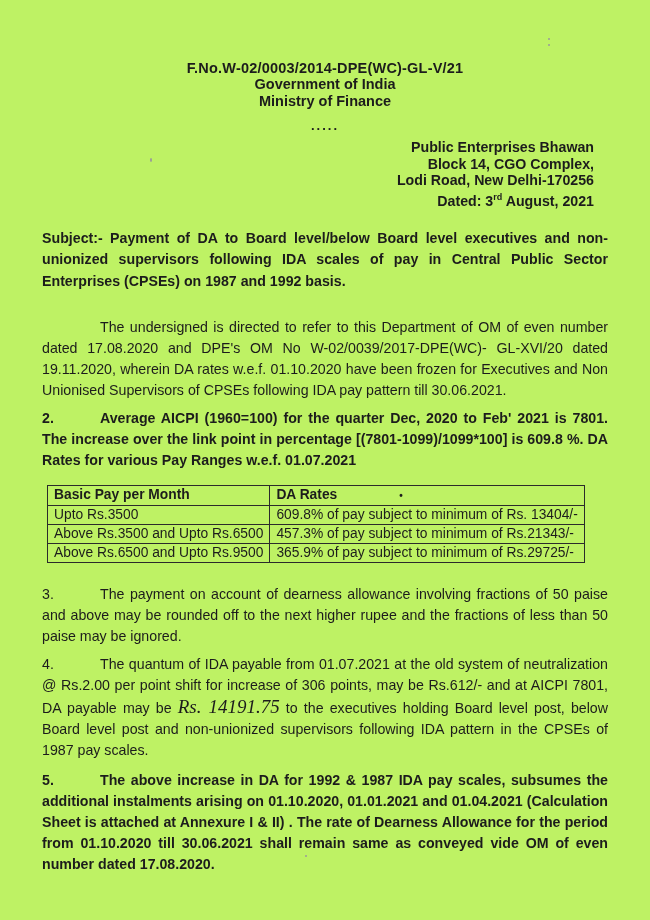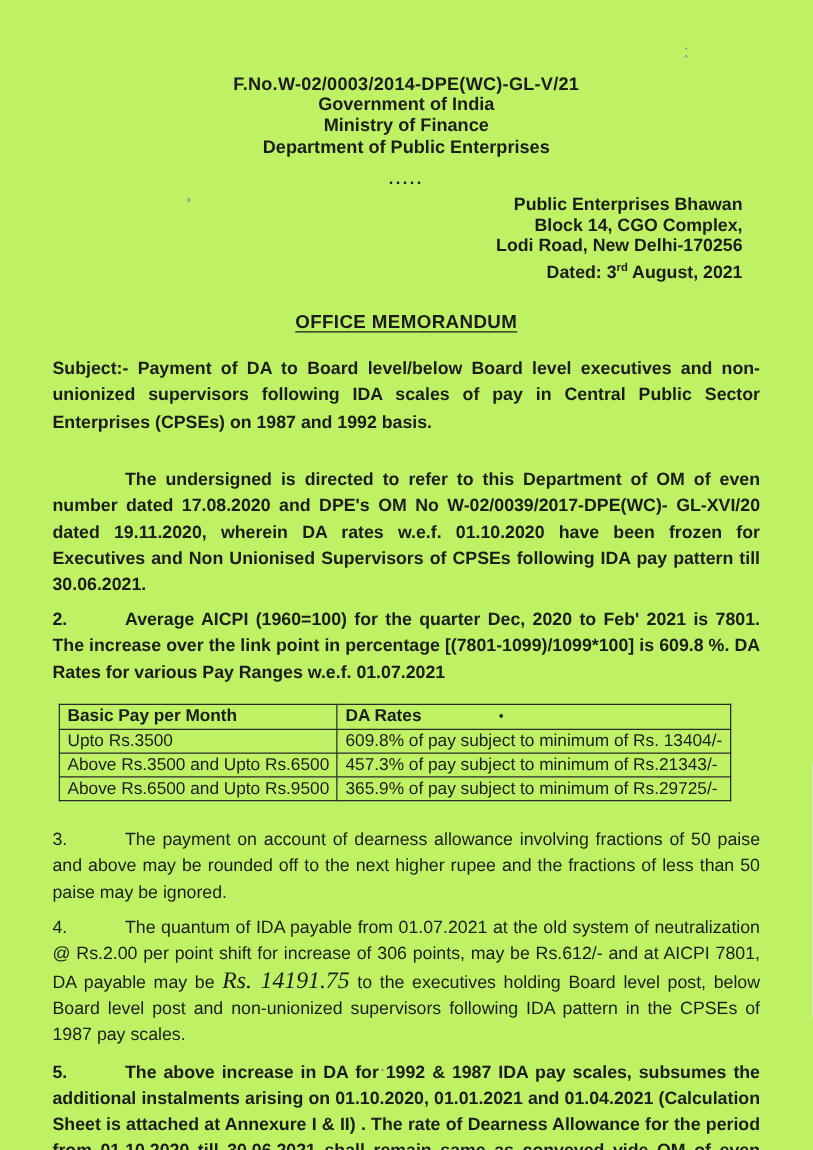--- a/index.html
+++ b/index.html
@@ -25,21 +25,21 @@
     margin-top:22px;text-align:center;
     font-size:15px;font-weight:bold;letter-spacing:.3px;
     text-decoration:underline;
     text-underline-offset:3px;
   }
   .para{
     font-size:14.2px;line-height:21px;
     text-align:justify;
   }
   .subject{margin-top:19px;font-weight:bold;line-height:21.5px;}
-  .p1{margin-top:25px;text-indent:58px;font-weight:bold;}
+  .p1{margin-top:25px;text-indent:58px;}
   .numbered{position:relative;}
   .pnum{display:inline-block;width:58px;font-style:normal;}
   .p2{margin-top:7px;font-weight:bold;}
   .p3{margin-top:21px;}
   .p4{margin-top:7px;}
   .p5{margin-top:9px;font-weight:bold;}
   .ital{font-style:italic;font-family:"Liberation Serif",serif;font-size:19px;}
   table.da-table{
     margin-top:14px;margin-left:5px;
     width:444px;
@@ -67,31 +67,29 @@
 
 <div class="page">
 
   <div class="speck s1"></div>
   <div class="speck s2"></div>
   <div class="speck s3"></div>
 
   <div class="center ref-no">F.No.W-02/0003/2014-DPE(WC)-GL-V/21</div>
   <div class="center org-line">Government of India</div>
   <div class="center org-line">Ministry of Finance</div>
-  <div class="center org-line">Department of Public Enterprises</div>
   <div class="center dots">.....</div>
 
   <div class="address-block">
     <div class="address-line">Public Enterprises Bhawan</div>
     <div class="address-line">Block 14, CGO Complex,</div>
     <div class="address-line">Lodi Road, New Delhi-170256</div>
     <div class="address-line"><span>Dated: 3</span><sup>rd</sup><span> August, 2021</span></div>
   </div>
 
-  <div class="om-title">OFFICE MEMORANDUM</div>
 
   <div class="para subject">Subject:- Payment of DA to Board level/below Board level executives and non-unionized supervisors following IDA scales of pay in Central Public Sector Enterprises (CPSEs) on 1987 and 1992 basis.</div>
 
   <div class="para p1">The undersigned is directed to refer to this Department of OM of even number dated 17.08.2020 and DPE's OM No W-02/0039/2017-DPE(WC)- GL-XVI/20 dated 19.11.2020, wherein DA rates w.e.f. 01.10.2020 have been frozen for Executives and Non Unionised Supervisors of CPSEs following IDA pay pattern till 30.06.2021.</div>
 
   <div class="para p2 numbered"><span class="pnum">2.</span><span>Average AICPI (1960=100) for the quarter Dec, 2020 to Feb' 2021 is 7801. The increase over the link point in percentage [(7801-1099)/1099*100] is 609.8 %. DA Rates for various Pay Ranges w.e.f. 01.07.2021</span></div>
 
   <table class="da-table">
     <colgroup>
         <col class="c1">

